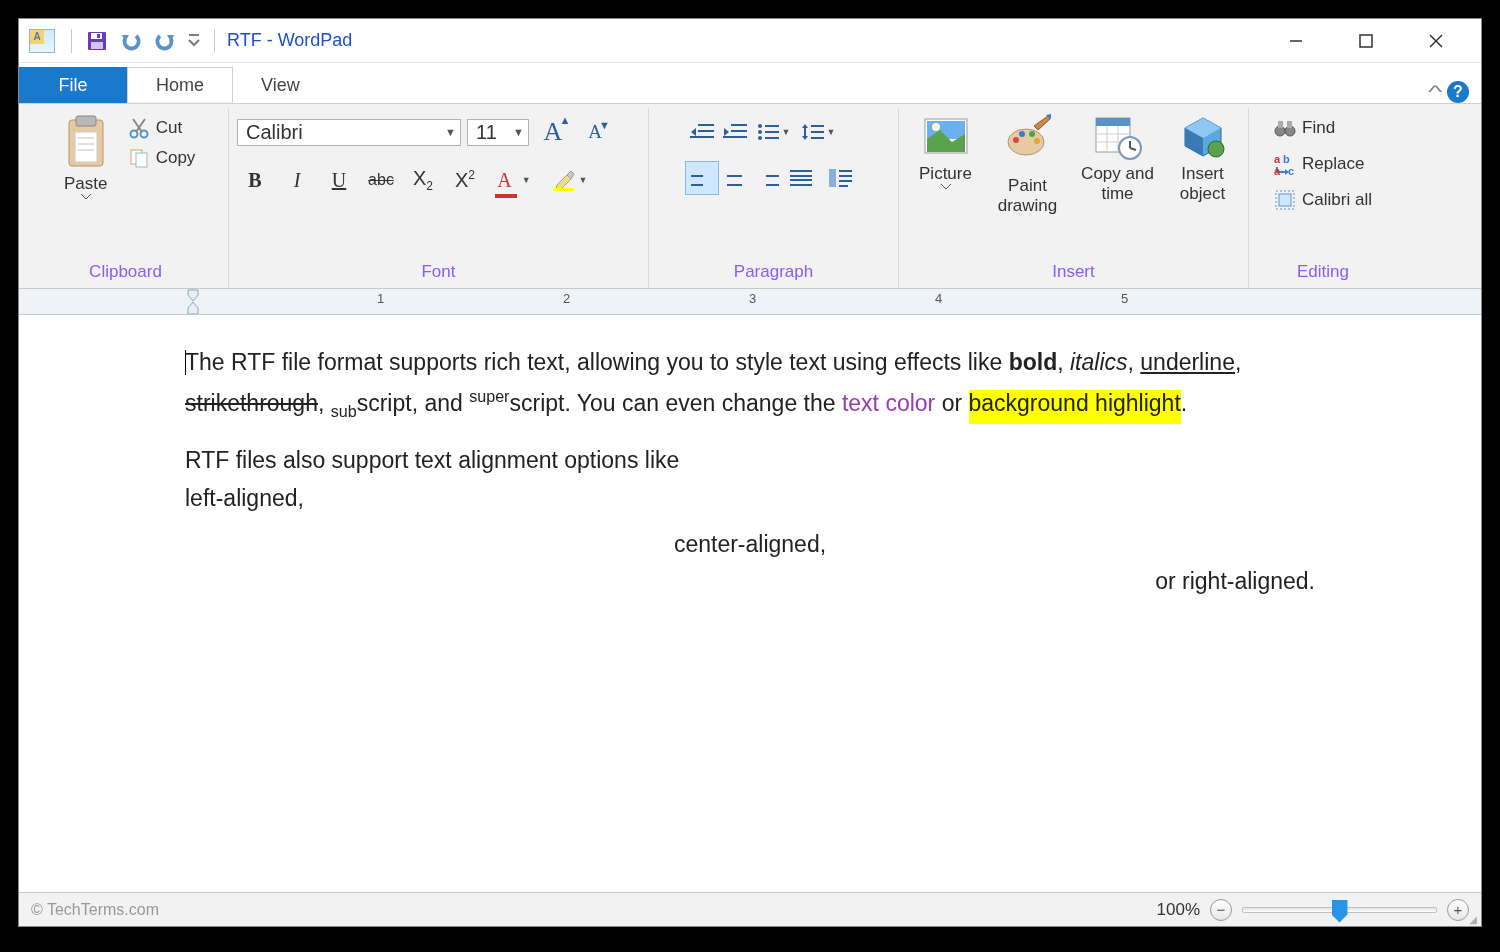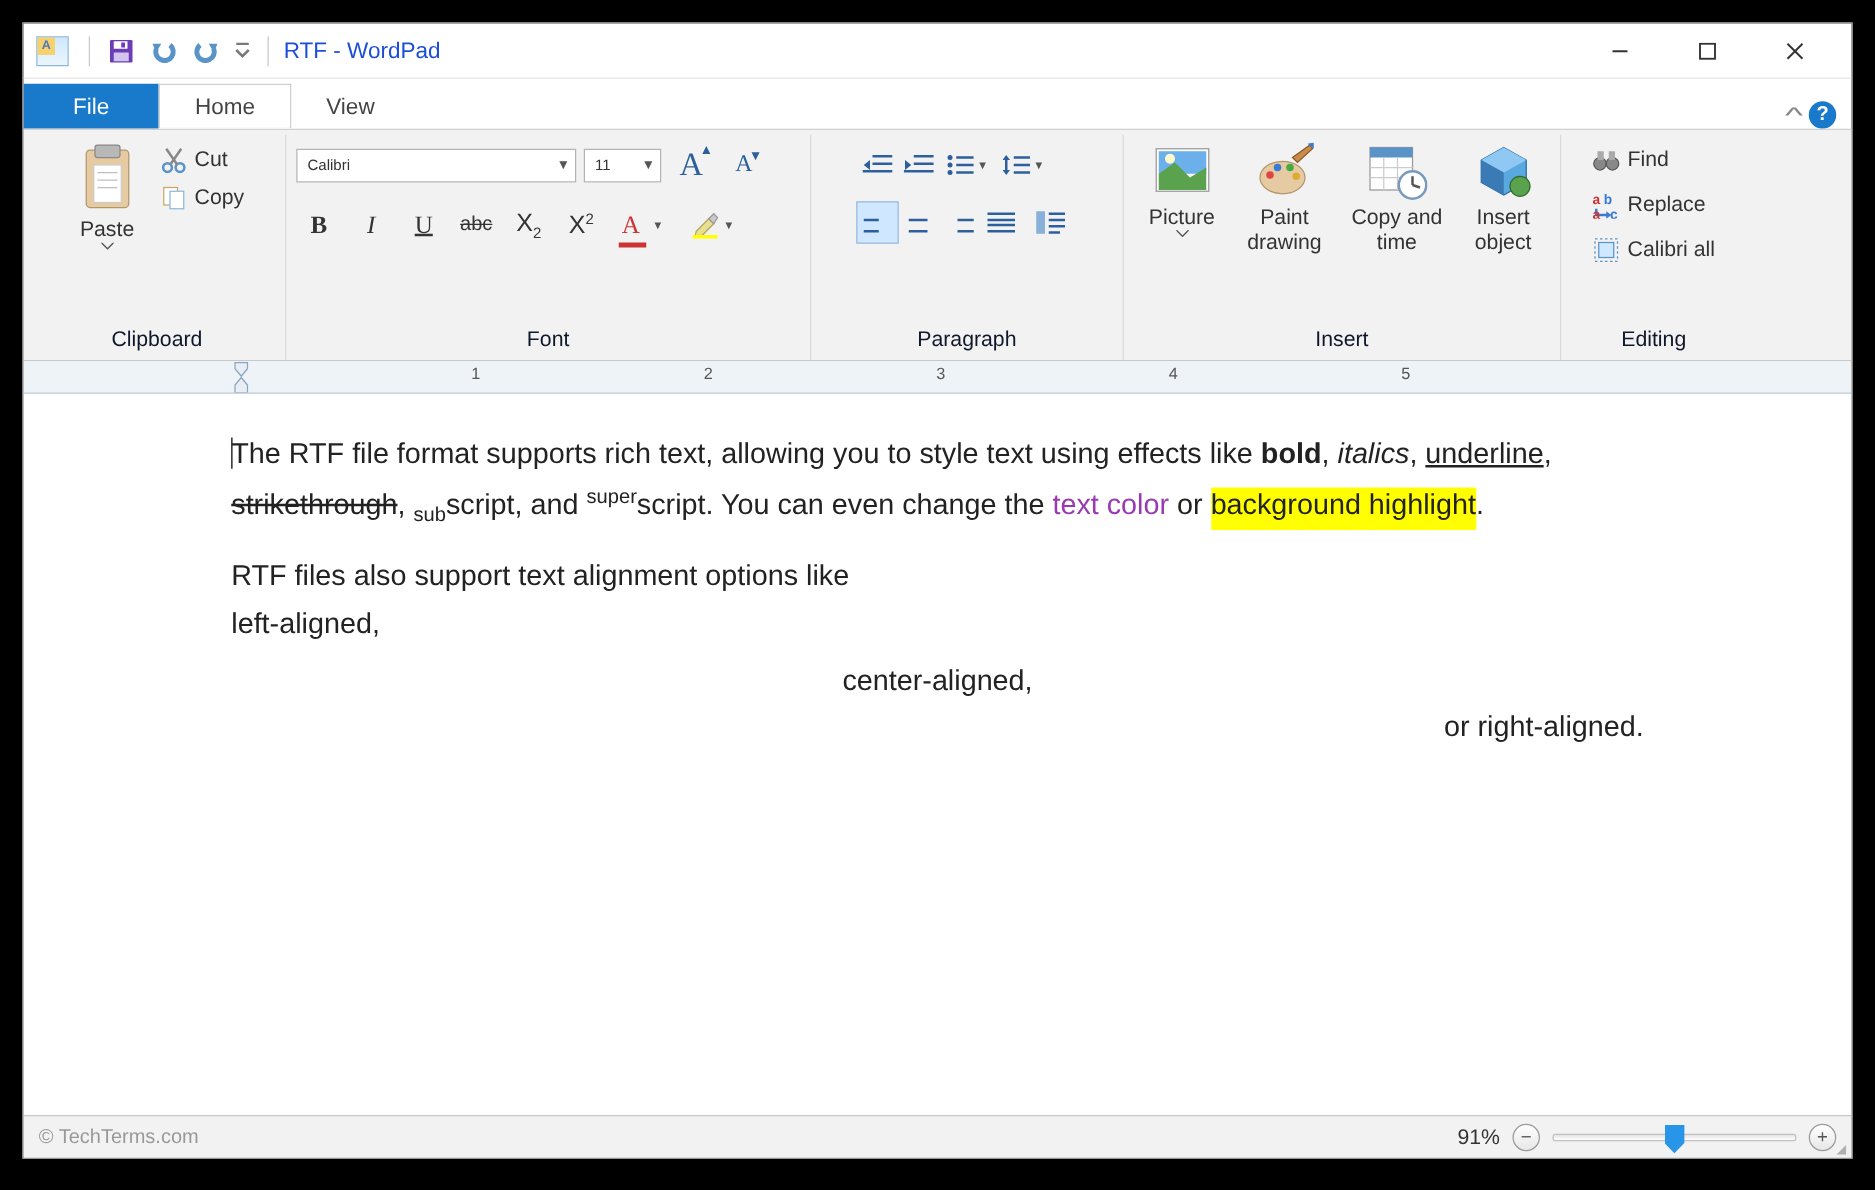--- a/index.html
+++ b/index.html
@@ -22,28 +22,28 @@
 .tab { height:36px; padding:5px 28px; display:flex; align-items:center; font-size:18px; color:#444; cursor:pointer; background:#fff; }
 .tab.active { border:1px solid #d0d0d0; border-bottom:1px solid #f2f2f2; position:relative; }
 .tabs-right { margin-left:auto; display:flex; align-items:center; padding-right:12px; gap:8px; }
 .collapse-icn{ font-size:18px; color:#888; cursor:pointer; transform: scaleX(1.7);}
 .help-icn{ width:22px; height:22px; border-radius:50%; background:#1979ca; color:#fff; display:flex; align-items:center; justify-content:center; font-weight:bold; font-size:16px; cursor:pointer; }
 
 
 .ribbon { background:#f2f2f2; border-top:1px solid #d0d0d0; border-bottom:1px solid #c8c8c8; display:flex; height:186px; padding:4px 4px 0 4px; }
 .group { border-right:1px solid #d9d9d9; display:flex; flex-direction:column; align-items:center; padding:2px 8px; }
 .group .body { flex:1; display:flex; align-items:flex-start; }
-.group .label { font-size:17px; color:#0f172a; text-align:center; padding:2px 0 4px; width:100%; }
+.group .label { font-size:17px; color:#8b5cf6; text-align:center; padding:2px 0 4px; width:100%; }
 .big-btn { display:flex; flex-direction:column; align-items:center; justify-content:flex-start; padding:4px 6px; cursor:pointer; }
 .big-btn .lbl { font-size:17px; color:#333; text-align:center; line-height:1.15; margin-top:4px; }
 .small-btn { display:flex; align-items:center; padding:3px 6px; cursor:pointer; gap:6px; font-size:17px; color:#333; }
 .vcol { display:flex; flex-direction:column; gap:2px; }
 .tb-btn { width:36px; height:36px; display:flex; align-items:center; justify-content:center; cursor:pointer; font-size:20px; color:#2c5f9b; }
 .combo { background:#fff; border:1px solid #b4b4b4; height:27px; display:flex; align-items:center; padding:0 4px 0 8px; cursor:pointer; }
-.combo .val { font-size:12px; color:#333; }
+.combo .val { font-size:20px; color:#333; }
 .combo .arr { margin-left:auto; color:#555; font-size:11px; padding-left:4px;}
 .icon-bar { display:flex; gap:1px; }
 .font-group .row { display:flex; align-items:center; gap:6px; }
 
 
 .para-icon { width:32px; height:32px; cursor:pointer; display:flex; align-items:center; justify-content:center; }
 .para-icon.active{ background:#cfe8ff; outline:1px solid #8db7e0; }
 .lines { width:22px; height:16px; display:flex; flex-direction:column; justify-content:space-between;}
 .lines span { height:2px; background:#2c5f9b; display:block; }
 .lines .s { width:70%; }
@@ -339,21 +339,21 @@
               <rect x="3" y="5" width="42" height="34" fill="#fff" stroke="#999"></rect>
               <rect x="5" y="7" width="38" height="18" fill="#6bb0ea"></rect>
               <circle cx="14" cy="13" r="4" fill="#fffacc"></circle>
               <path d="M5 25 L18 16 L30 28 L43 20 L43 38 L5 38 Z" fill="#5aa24e"></path>
             </svg>
           <div class="lbl">Picture</div>
           <svg width="10" height="6">
               <path d="M0 0 L5 5 L10 0" fill="none" stroke="#555"></path>
             </svg>
         </div>
-        <div class="big-btn" style="width:86px;">
+        <div class="big-btn" style="width:86px;gap:12px;">
           <svg width="48" height="46">
               <ellipse cx="22" cy="28" rx="18" ry="13" fill="#e6caa1" stroke="#b1976e"></ellipse>
               <circle cx="12" cy="26" r="3" fill="#d44"></circle>
               <circle cx="18" cy="20" r="3" fill="#3a7bd5"></circle>
               <circle cx="28" cy="20" r="3" fill="#4a4"></circle>
               <circle cx="33" cy="27" r="3" fill="#da3"></circle>
               <path d="M30 12 L44 2 L46 5 L34 16 Z" fill="#c98b4a" stroke="#8a5a2a"></path>
               <path d="M42 1 L47 0 L47 5 Z" fill="#3a7bd5"></path>
             </svg>
           <div class="lbl" style="white-space:pre-line;">Paint
@@ -444,21 +444,21 @@
       <p style="margin-bottom:2px;">RTF files also support text alignment options like</p>
       <p style="margin-bottom:10px;">left-aligned,</p>
       <p class="center" style="margin-bottom:2px;">center-aligned,</p>
       <p class="right">or right-aligned.</p>
     </div>
   </div>
 
   <div class="statusbar">
     <div class="watermark">© TechTerms.com</div>
     <div style="margin-left:auto; display:flex; align-items:center; gap:10px;">
-      <span style="font-size:17px;color:#333;">91%</span>
+      <span style="font-size:17px;color:#333;">100%</span>
       <div class="zoom-btn">−</div>
       <div class="zoom-slider">
           <div class="zoom-thumb"></div>
         </div>
       <div class="zoom-btn">+</div>
     </div>
     <div class="grip">◢</div>
   </div>
 
 </div>

